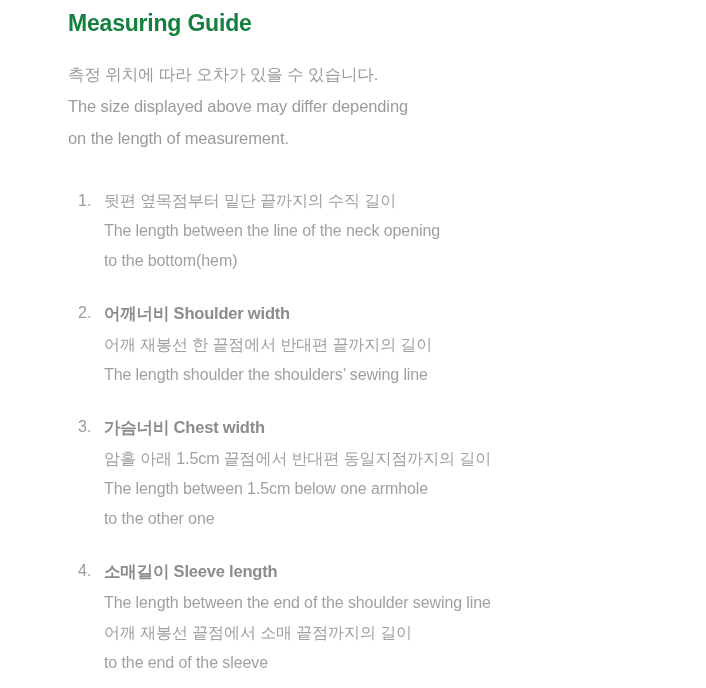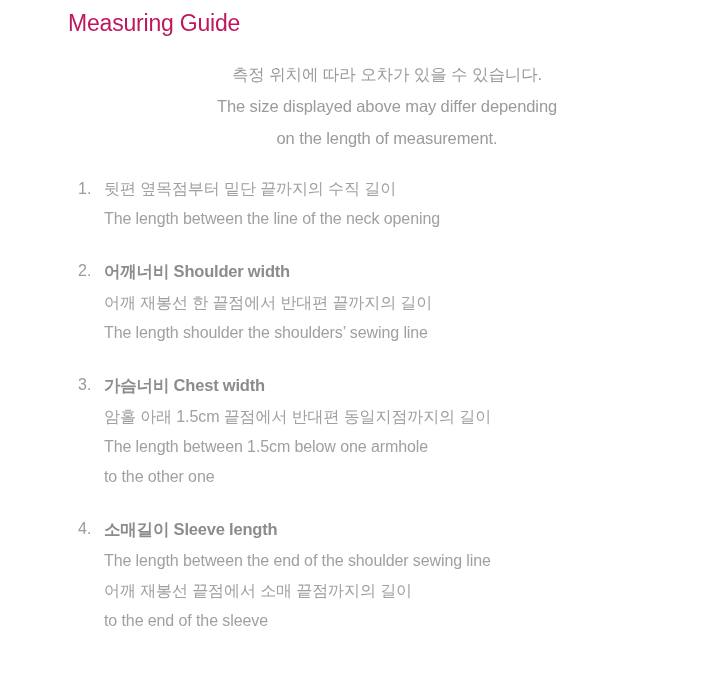--- a/index.html
+++ b/index.html
@@ -16,29 +16,28 @@
   }
   .page {
     position: relative;
     width: 706px;
     height: 688px;
     box-sizing: border-box;
     padding: 8px 0 0 68px;
   }
   .guide-title {
     font-size: 23px;
-    font-weight: normal;
-    color: #be185d;
+    font-weight: bold;
+    color: #15803d;
     letter-spacing: -0.2px;
     margin: 0 0 20px 0;
     line-height: 30px;
   }
   .intro {
-    margin: 0 0 20px 0;
-    text-align: center;
+    margin: 0 0 32px 0;
   }
   .intro-line {
     font-size: 16.5px;
     line-height: 32px;
     color: #9b9b9b;
     letter-spacing: -0.1px;
   }
   ol.items {
     list-style: none;
     margin: 0;
@@ -87,20 +86,21 @@
     <div class="intro-line">The size displayed above may differ depending</div>
     <div class="intro-line">on the length of measurement.</div>
   </div>
 
   <ol class="items">
 
     <li>
       <span class="item-num">1.</span>
       <div class="item-line">뒷편 옆목점부터 밑단 끝까지의 수직 길이</div>
       <div class="item-line">The length between the line of the neck opening</div>
+      <div class="item-line">to the bottom(hem)</div>
     </li>
 
     <li>
       <span class="item-num">2.</span>
       <div class="item-heading">어깨너비 Shoulder width</div>
       <div class="item-line">어깨 재봉선 한 끝점에서 반대편 끝까지의 길이</div>
       <div class="item-line">The length shoulder the shoulders’ sewing line</div>
     </li>
 
     <li>

